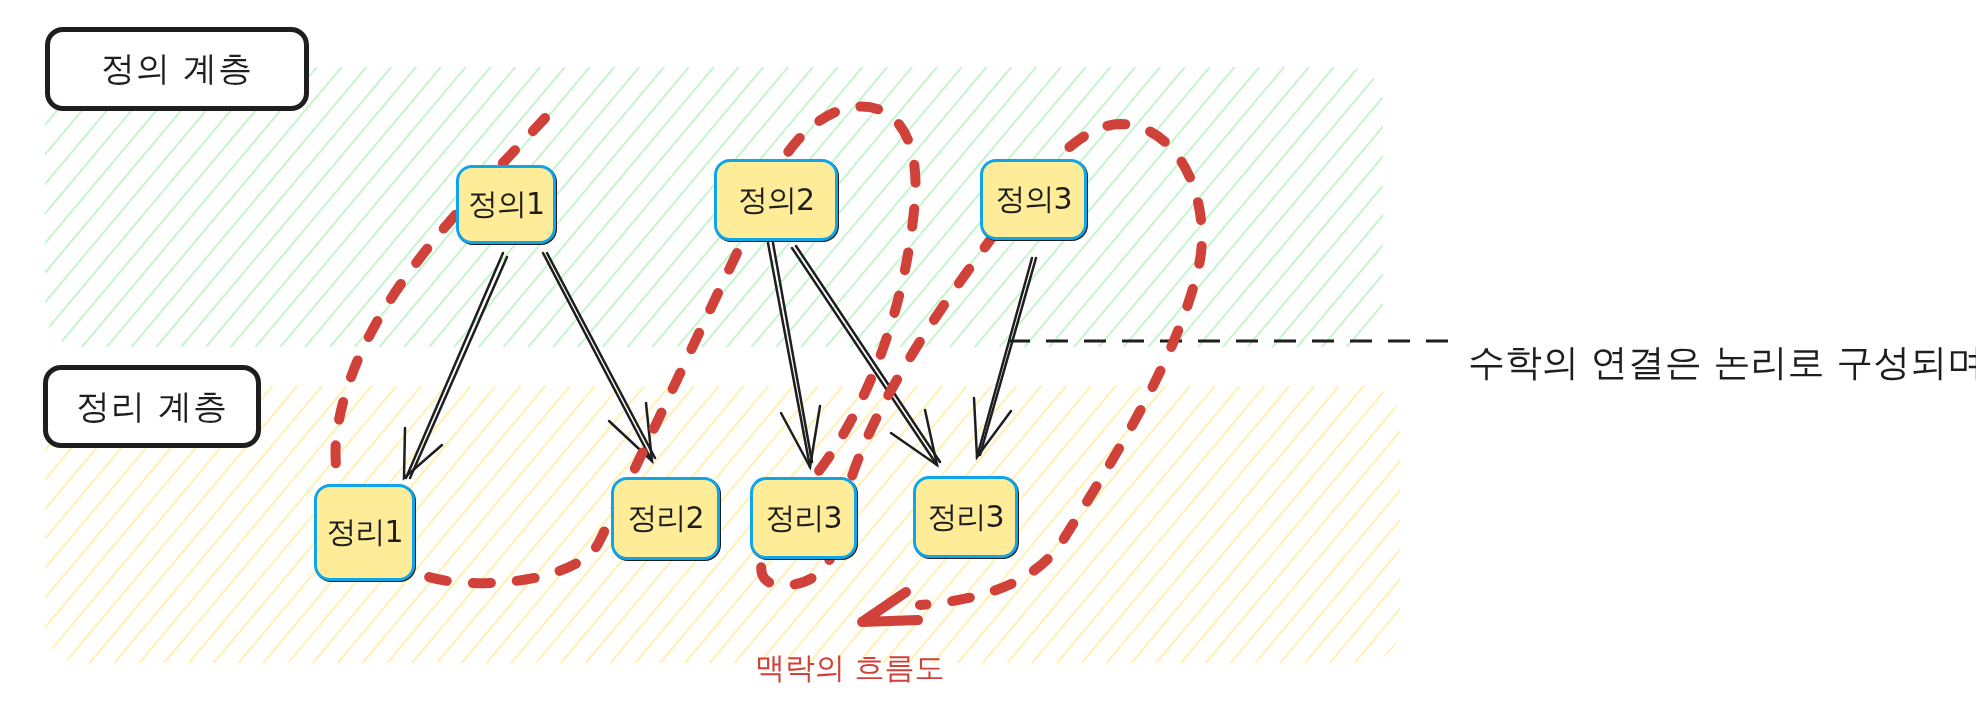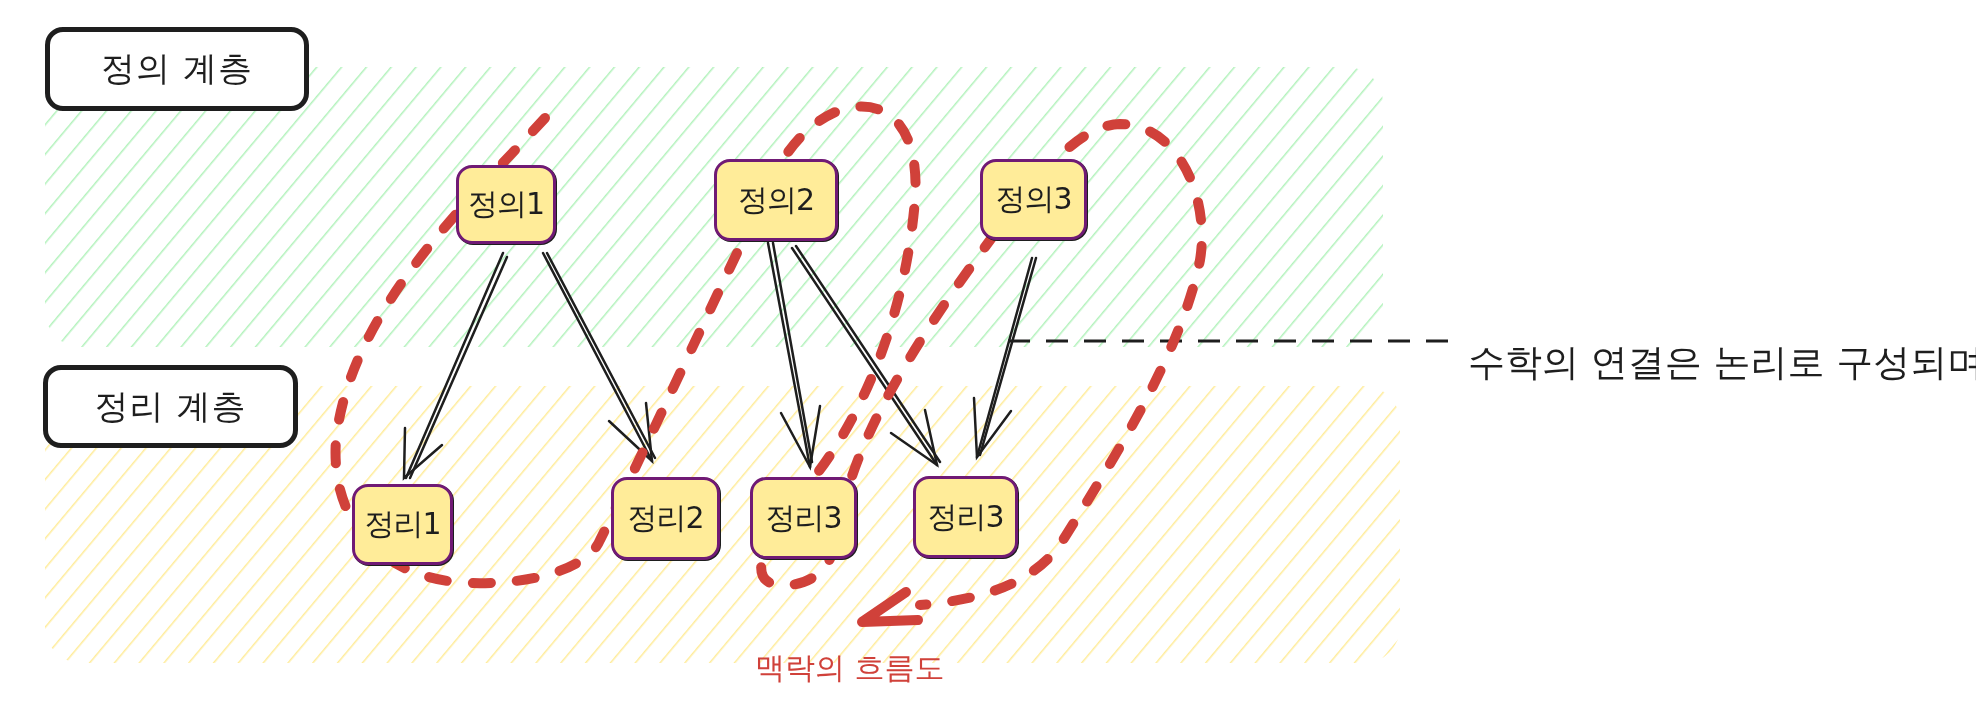--- a/index.html
+++ b/index.html
@@ -7,21 +7,21 @@
          font-family: "DejaVu Sans", sans-serif; }
   #canvas { position: absolute; left: 0; top: 0; width: 1976px; height: 726px; }
   .layer-label {
     position: absolute; box-sizing: border-box;
     border: 5px solid #1e1e1e; border-radius: 18px; background: #fff;
     display: flex; align-items: center; justify-content: center;
     font-size: 34px; color: #1e1e1e; letter-spacing: 1px;
   }
   .node {
     position: absolute; box-sizing: border-box;
-    background: #ffec99; border: 3px solid #701a75; border-radius: 16px;
+    background: #ffec99; border: 3px solid #0ea5e9; border-radius: 16px;
     display: flex; align-items: center; justify-content: center;
     font-size: 30px; color: #1e1e1e; letter-spacing: -1px;
     box-shadow: 1px 1px 0 #1e1e1e;
   }
   .annotation {
     position: absolute; color: #1e1e1e; font-size: 37px; line-height: 50px;
     white-space: nowrap;
     margin-top: 41px;
   }
   .flow-label {
@@ -79,27 +79,27 @@
              C 640 460, 700 330, 748 230 C 770 180, 790 130, 840 110 C 890 95, 920 130, 915 200
              C 905 320, 860 420, 812 480 C 760 540, 740 590, 790 585 C 820 582, 840 560, 845 500
              C 870 400, 960 280, 1020 200 C 1060 150, 1090 125, 1120 124 C 1180 125, 1210 200, 1200 260
              C 1180 360, 1100 480, 1060 545 C 1030 585, 980 600, 920 605"></path>
   </g>
 
   <path d="M 906 592 L 862 622 L 918 620" fill="none" stroke="#d0413a" stroke-width="10" stroke-linecap="round" stroke-linejoin="round"></path>
 </svg>
 
 <div class="layer-label" style="left:45px; top:27px; width:264px; height:84px;">정의 계층</div>
-<div class="layer-label" style="left:43px; top:365px; width:255px; height:83px;">정리 계층</div>
+<div class="layer-label" style="left:43px; top:365px; width:218px; height:83px;">정리 계층</div>
 
 <div class="node" style="left:456px; top:165px; width:100px; height:79px;">정의1</div>
 <div class="node" style="left:714px; top:159px; width:124px; height:82px;">정의2</div>
 <div class="node" style="left:980px; top:159px; width:107px; height:81px;">정의3</div>
 
-<div class="node" style="left:352px; top:484px; width:101px; height:81px;">정리1</div>
+<div class="node" style="left:314px; top:484px; width:101px; height:97px;">정리1</div>
 <div class="node" style="left:593px; top:477px; width:109px; height:83px;margin-left:18px;">정리2</div>
 <div class="node" style="left:750px; top:477px; width:107px; height:82px;">정리3</div>
 <div class="node" style="left:913px; top:476px; width:105px; height:82px;">정리3</div>
 
 <div class="annotation" style="left:1468px; top:297px;">
   <div>수학의 연결은 논리로 구성되며</div>
 </div>
 
 <div class="flow-label" style="left:755px; top:648px;">맥락의 흐름도</div>
 

